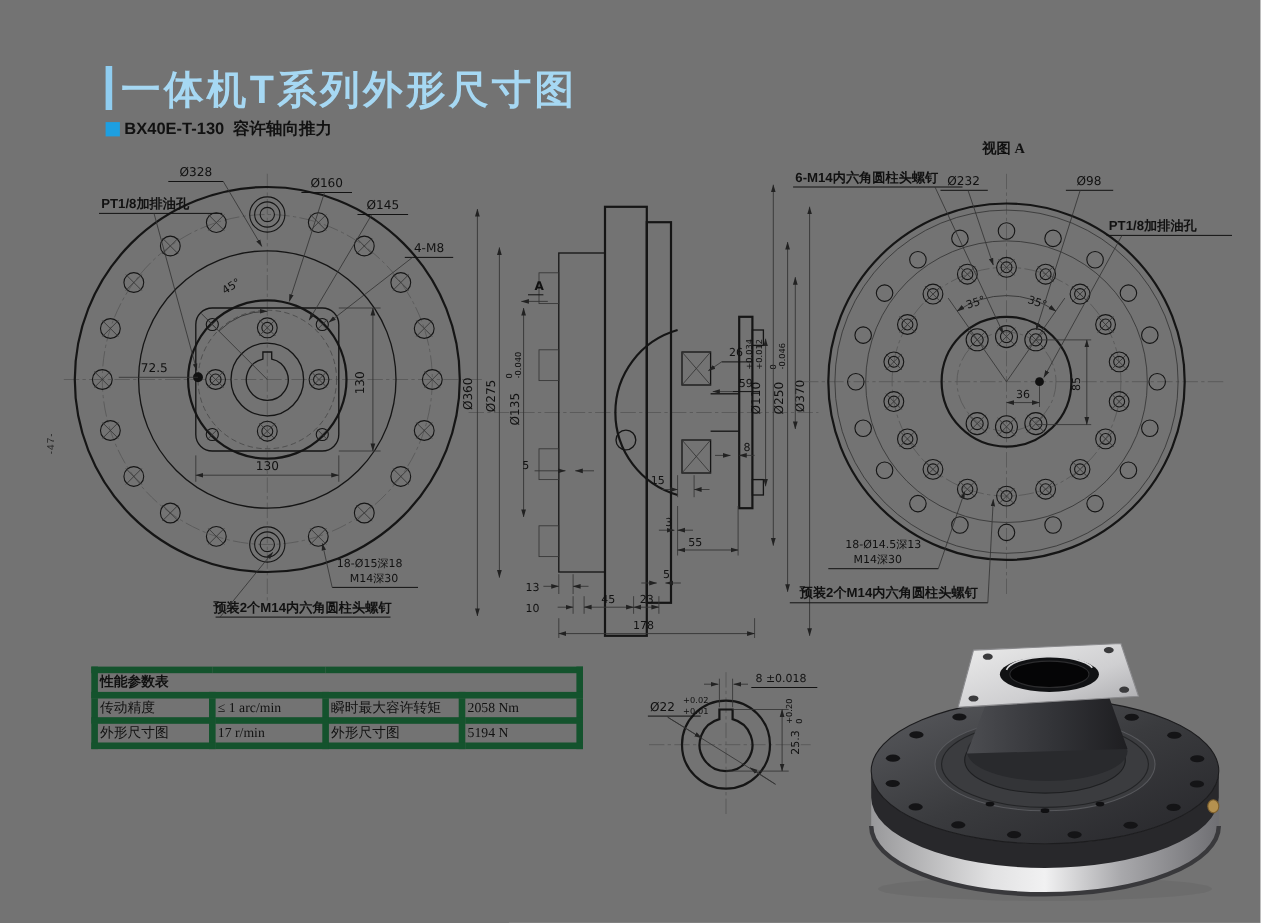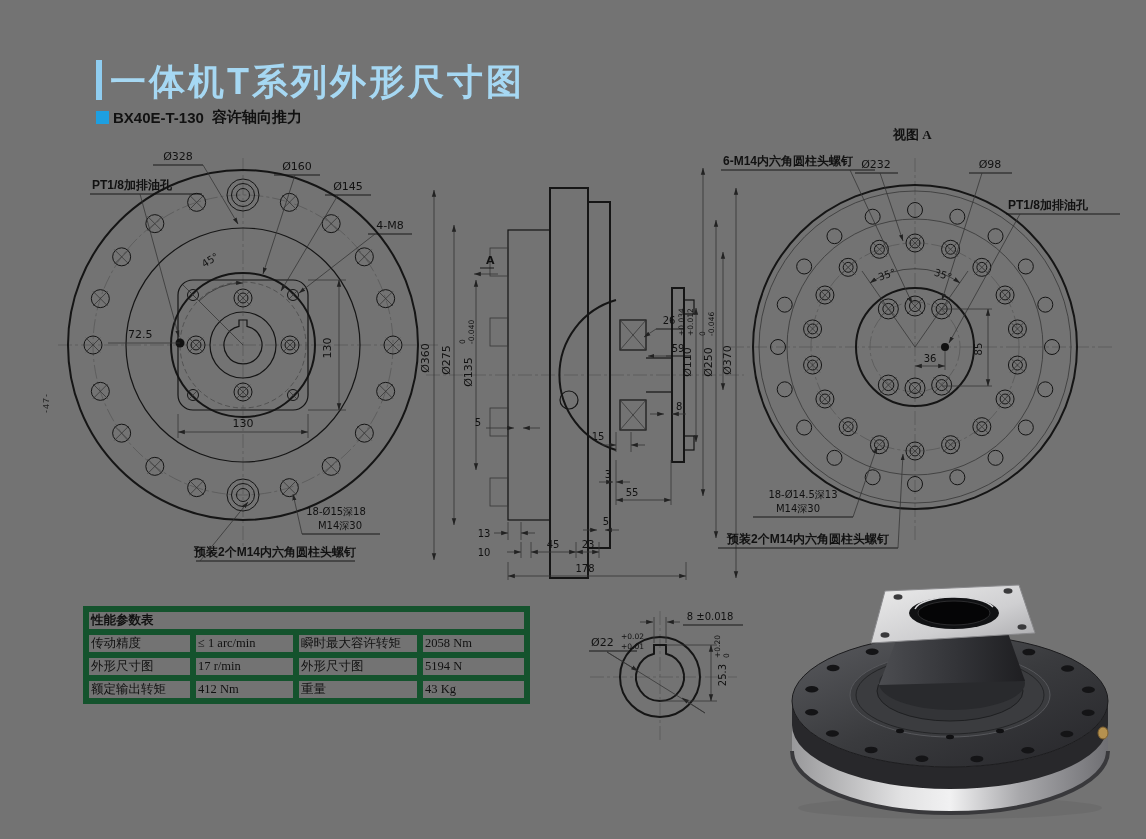--- a/index.html
+++ b/index.html
@@ -558,26 +558,20 @@
           <td>≤ 1 arc/min</td>
       <td>瞬时最大容许转矩</td>
           <td>2058 Nm</td>
         </tr>
     <tr>
       <td>外形尺寸图</td>
           <td>17 r/min</td>
       <td>外形尺寸图</td>
           <td>5194 N</td>
         </tr>
-    <tr>
-      <td>额定输出转矩</td>
-          <td>412 Nm</td>
-      <td>重量</td>
-          <td>43 Kg</td>
-        </tr>
   </tbody>
     </table>
 
   <svg style="left:765px;top:583px" width="380" height="245" viewBox="0 0 380 245">
     <defs>
       <linearGradient id="gTop" x1="0" y1="0" x2="1" y2="1">
         <stop offset="0" stop-color="#5a5b5f"></stop>
           <stop offset=".5" stop-color="#3a3b3e"></stop>
           <stop offset="1" stop-color="#26262a"></stop>
       </linearGradient>

